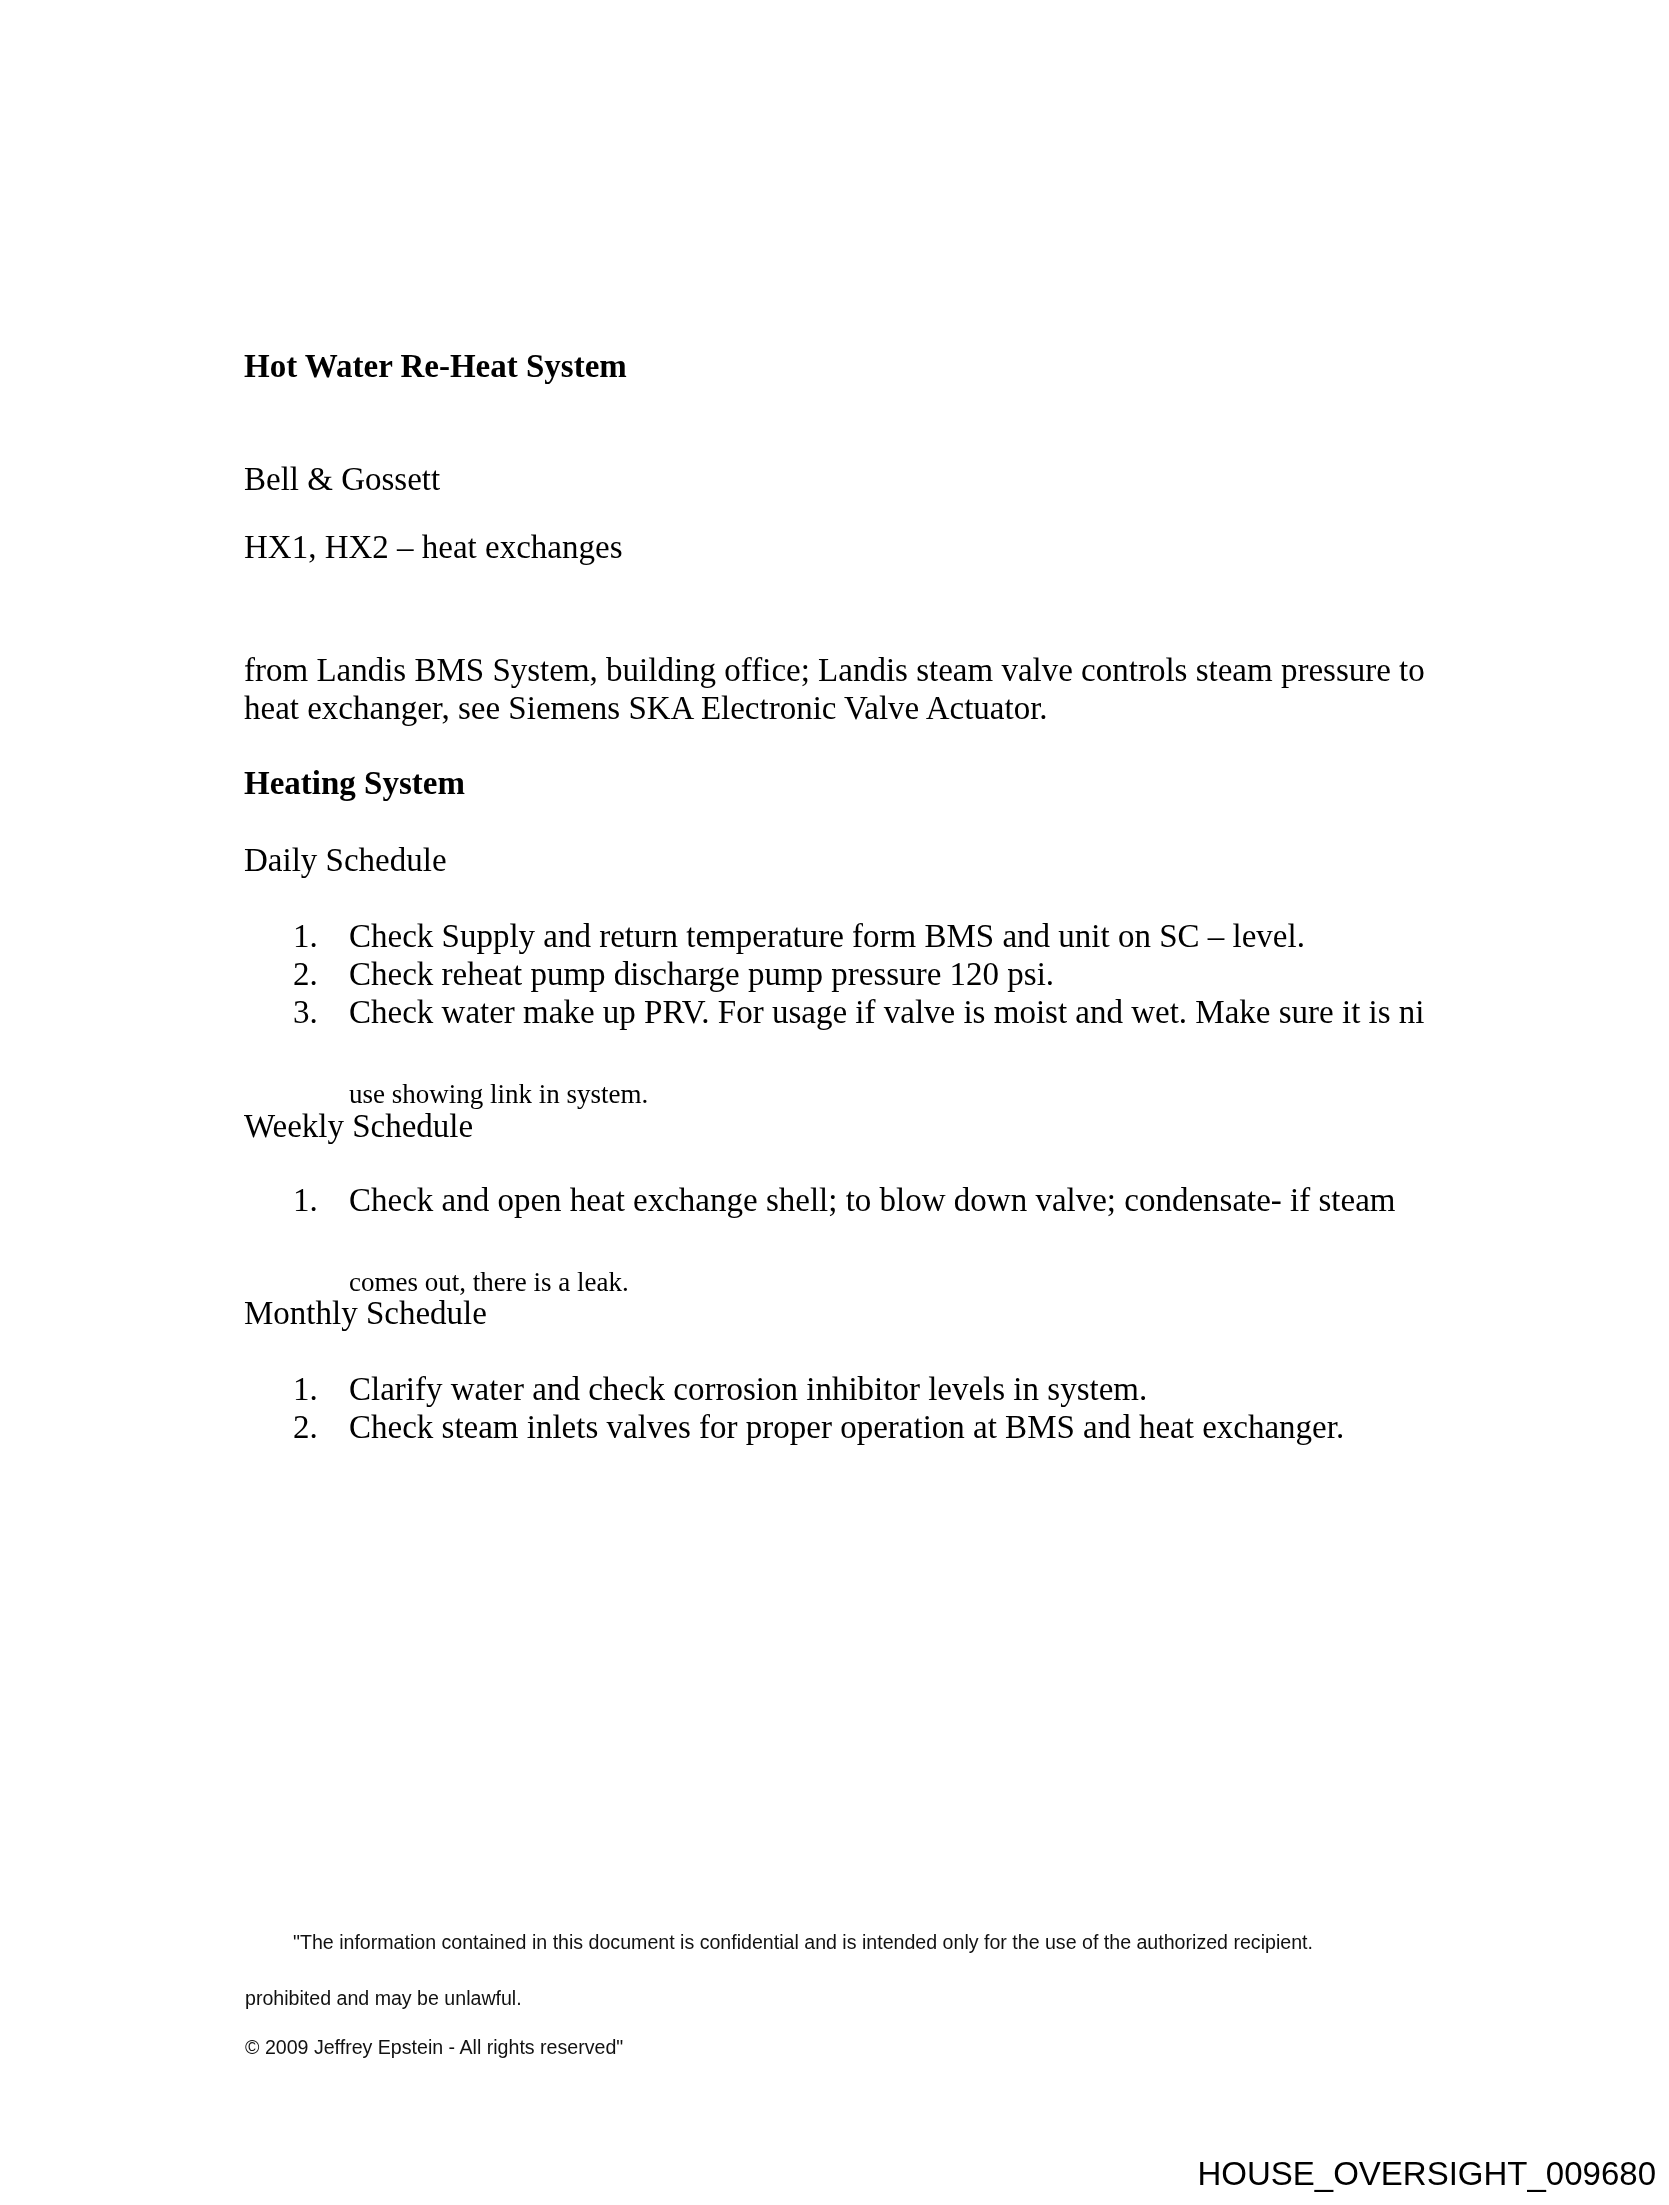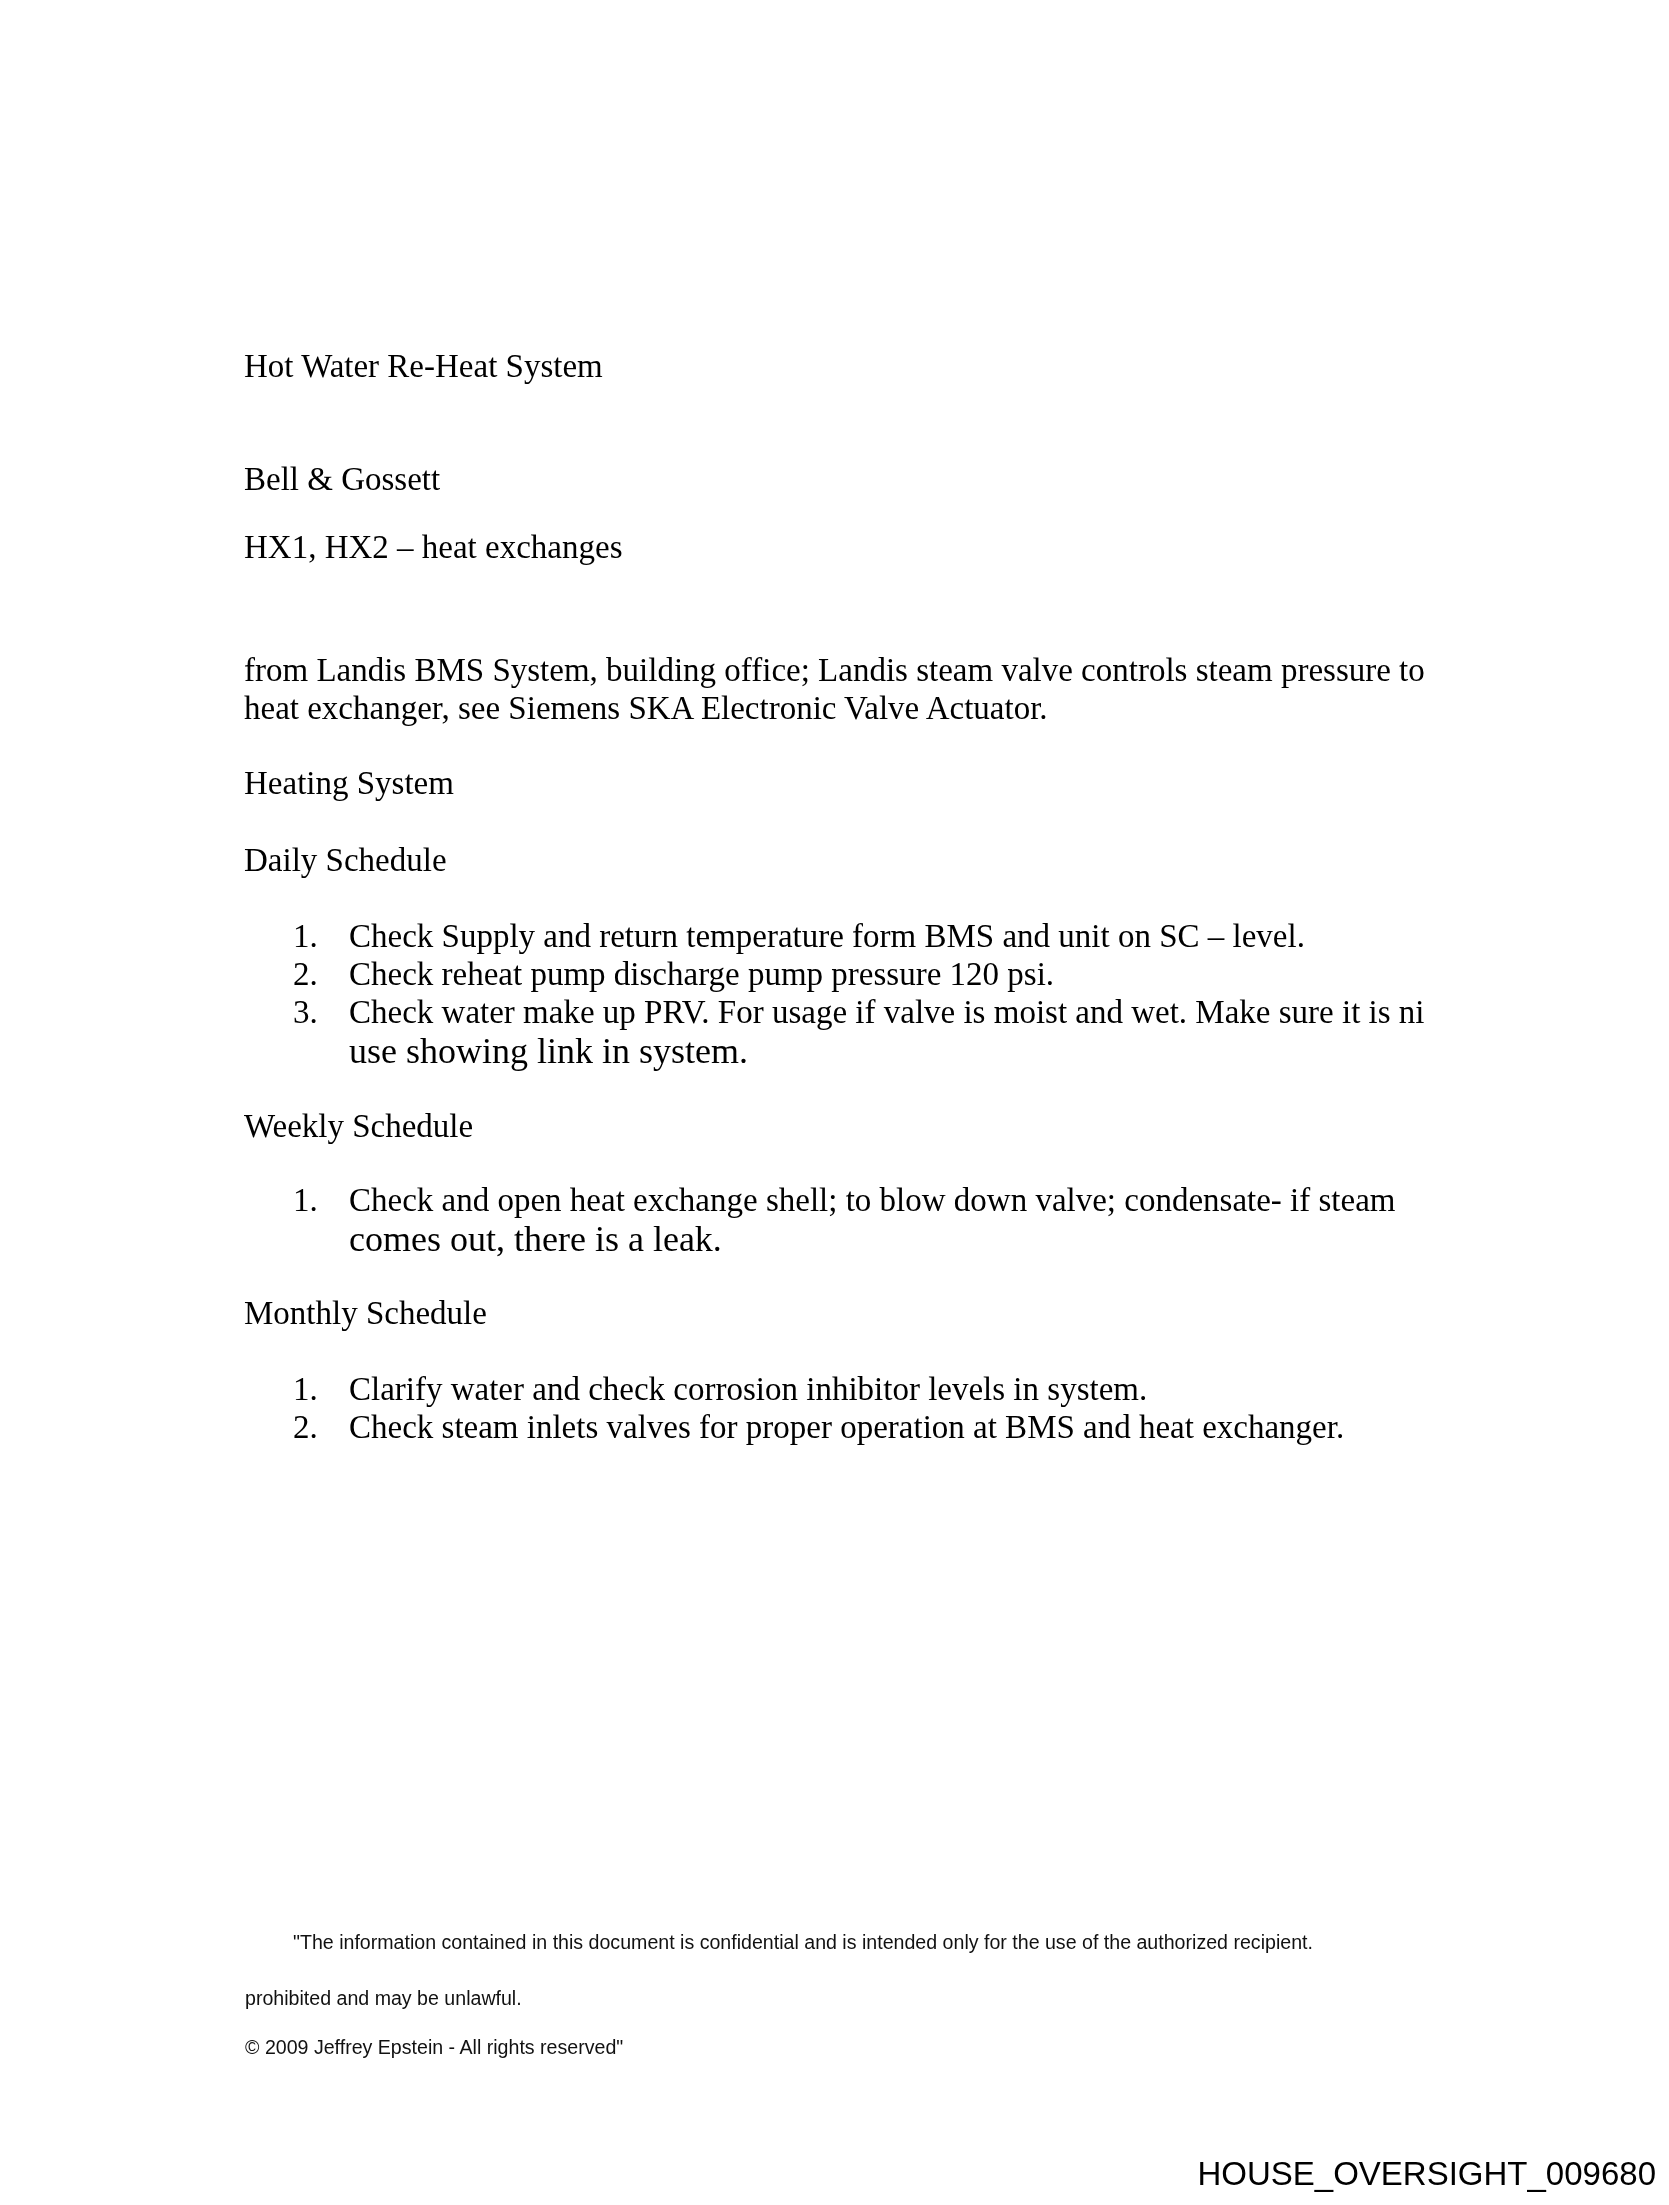--- a/index.html
+++ b/index.html
@@ -17,41 +17,42 @@
     color: #000000;
   }
   .line {
     position: absolute;
     font-size: 33px;
     line-height: 1.1;
     white-space: nowrap;
     color: #000000;
   }
   .bold {
-    font-weight: normal;
+    font-weight: bold;
   }
   .li-row {
     position: absolute;
     left: 293px;
     display: flex;
     font-size: 33px;
     line-height: 1.1;
     white-space: nowrap;
   }
   .li-num {
     display: inline-block;
     width: 56px;
     flex: 0 0 56px;
   }
   .li-cont {
     position: absolute;
     left: 349px;
-    font-size: 36px;
+    font-size: 27px;
     line-height: 1.1;
     white-space: nowrap;
+    margin-top: 48px;
   }
   .footer-line {
     position: absolute;
     font-family: "Liberation Sans", sans-serif;
     font-size: 19.6px;
     line-height: 1.2;
     white-space: nowrap;
     color: #111111;
   }
   .bates {

